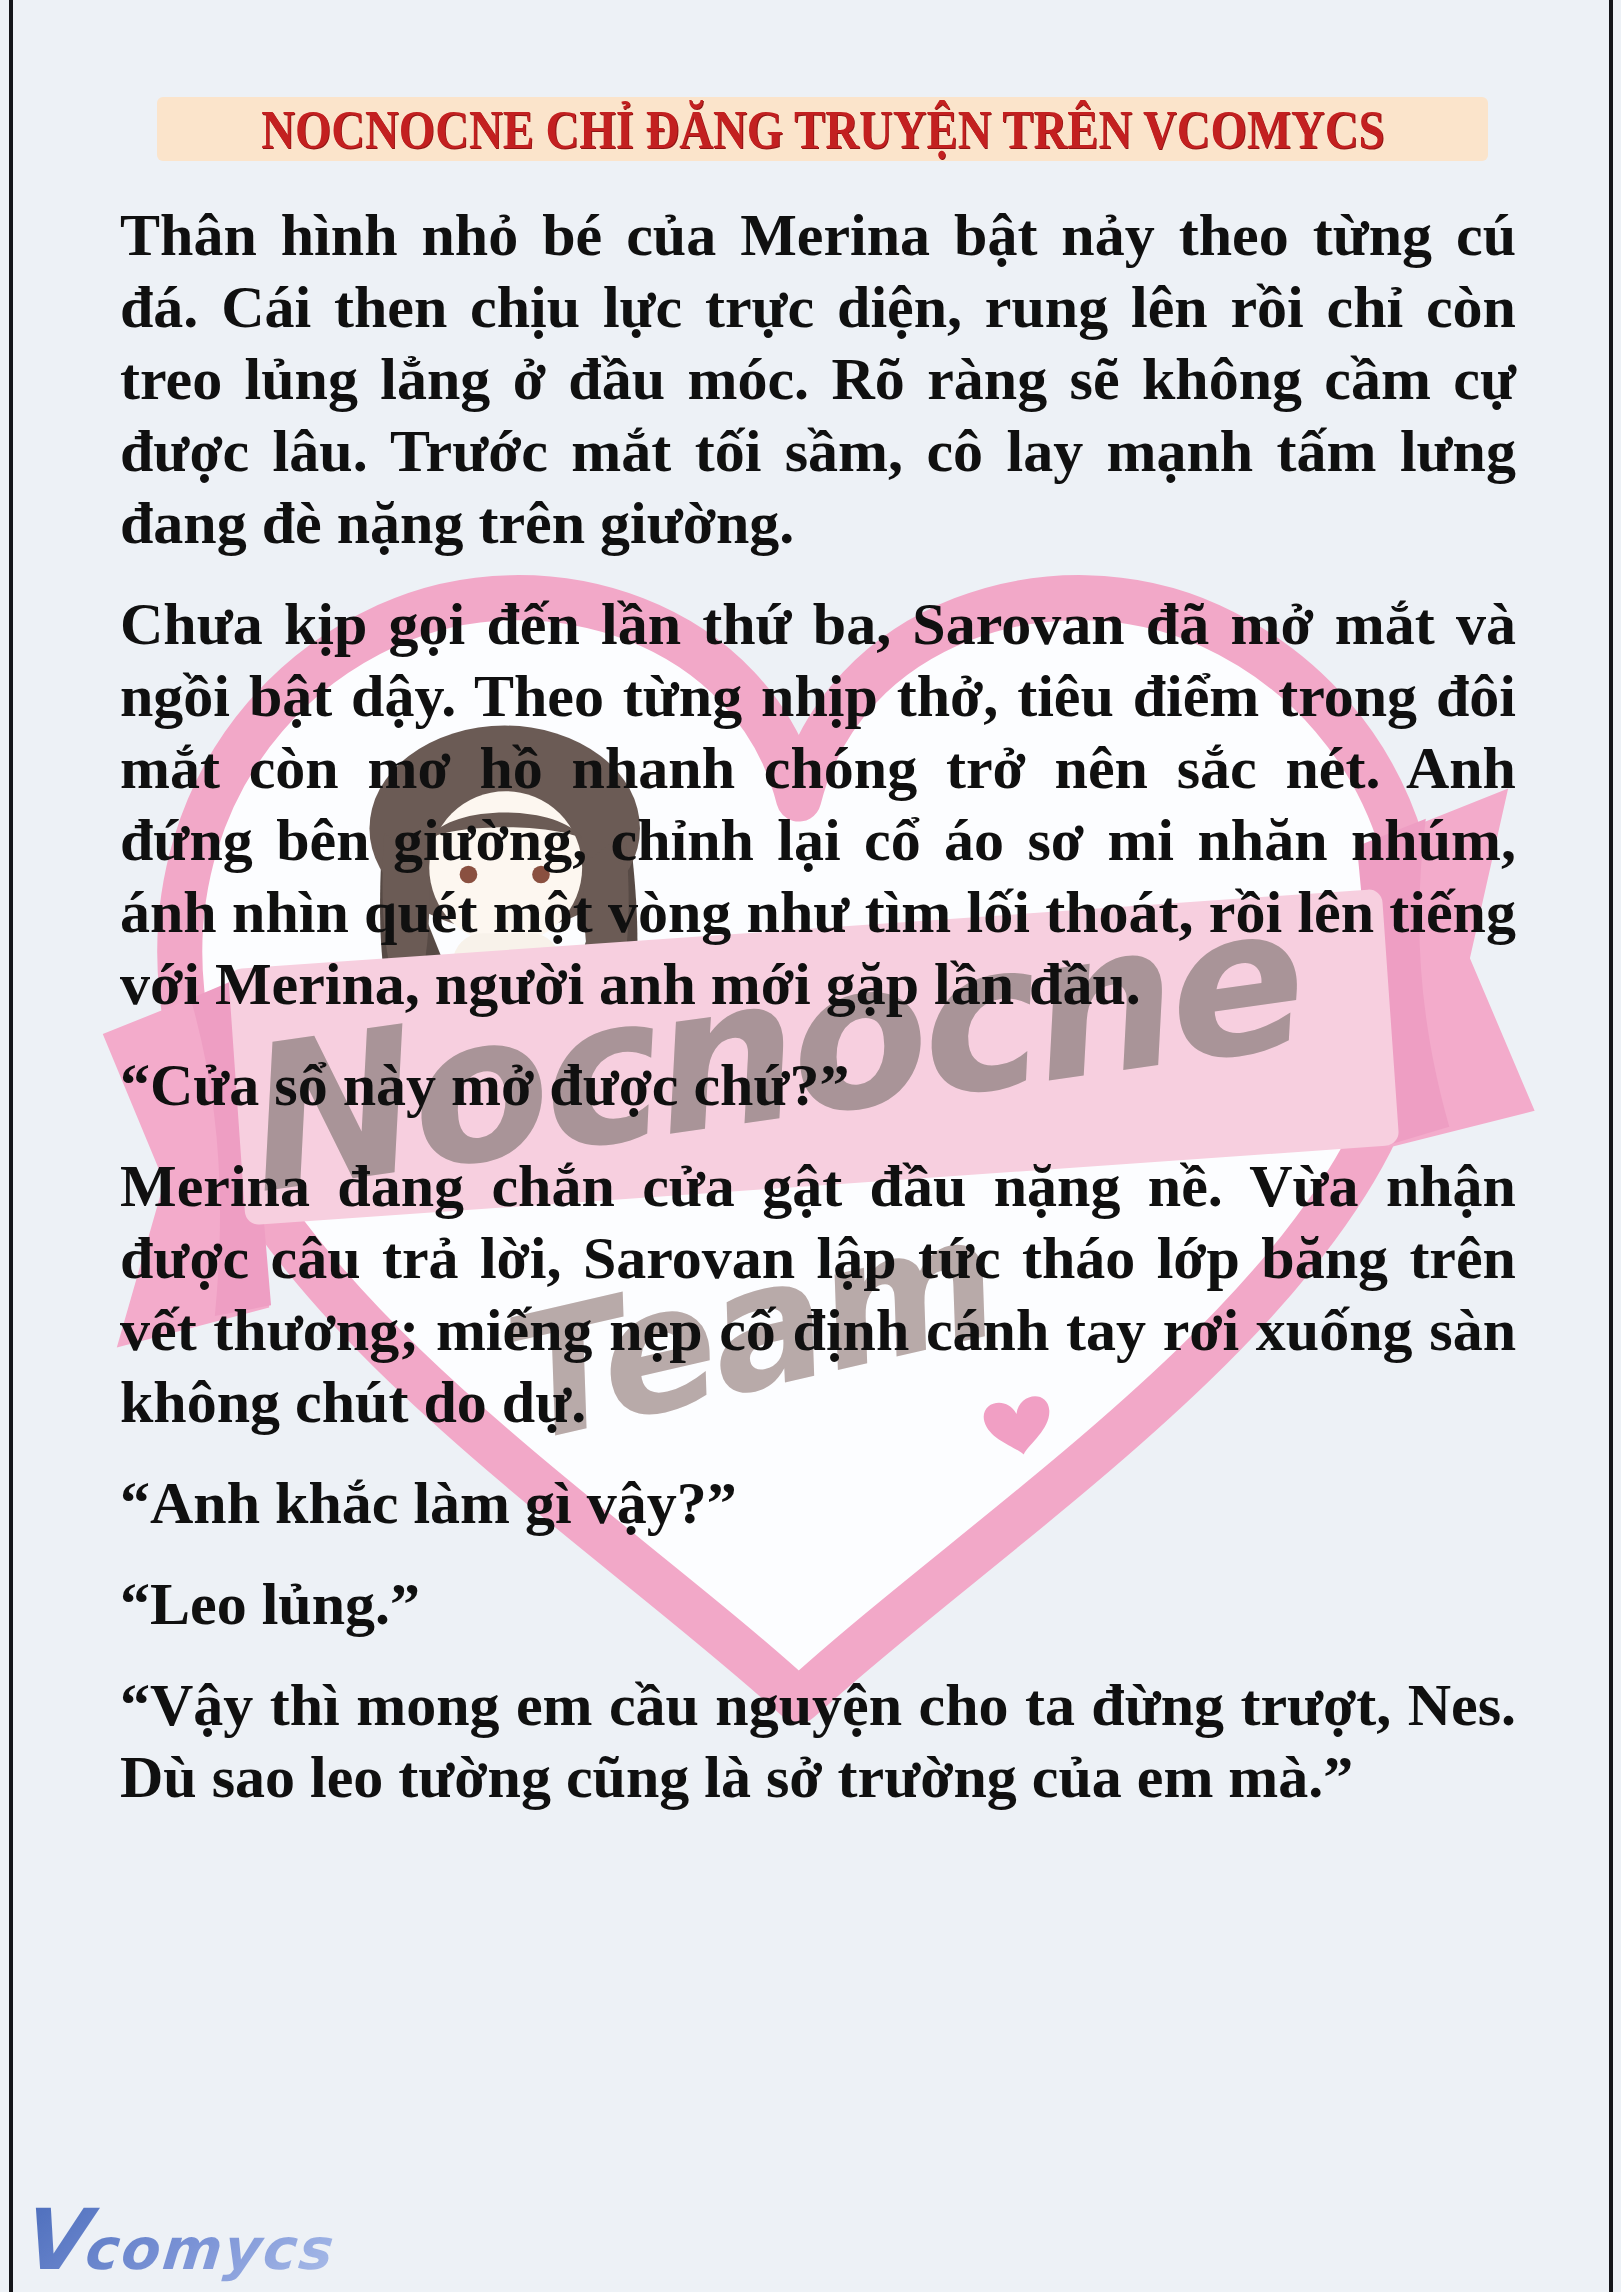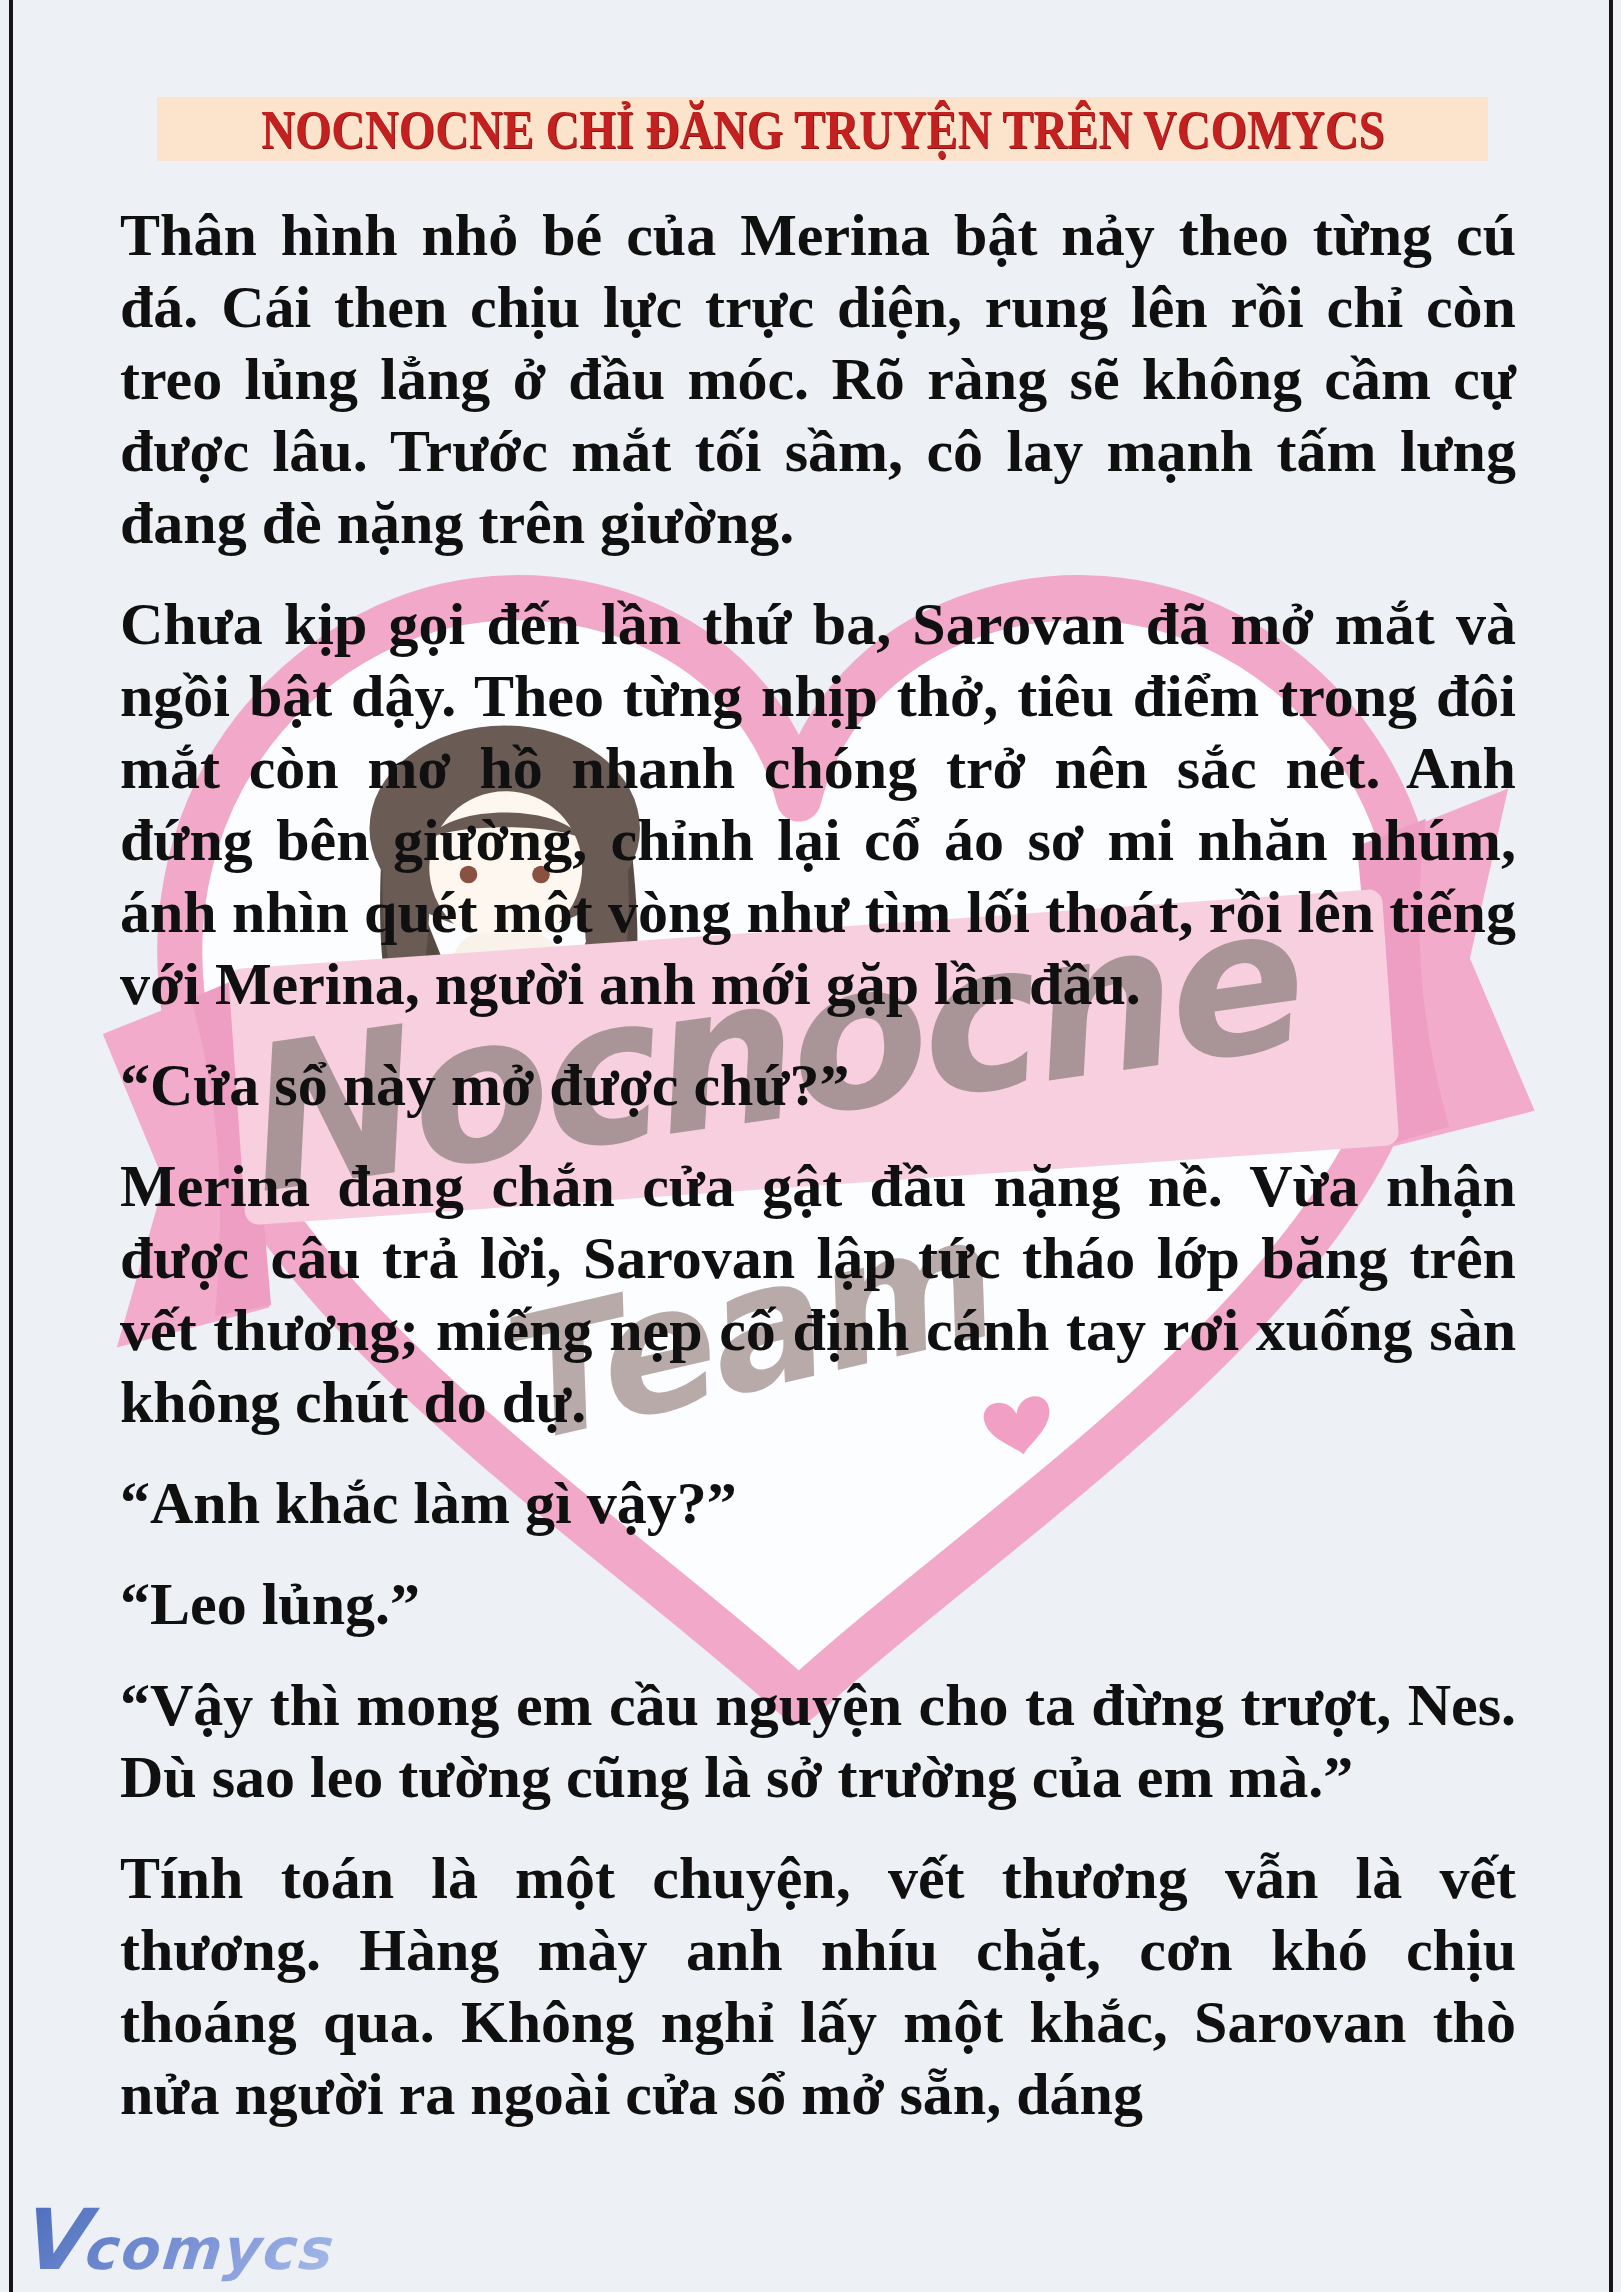--- a/index.html
+++ b/index.html
@@ -10,21 +10,21 @@
     overflow:hidden;
     font-family:"Liberation Serif","DejaVu Serif",serif;
   }
   .edge-line{position:absolute;top:0;bottom:0;width:3.9px;background:#15151a;}
   .edge-line.left{left:8.8px;}
   .edge-line.right{left:1609px;}
 
   .banner{
     position:absolute;left:157px;top:97px;width:1331px;height:64px;
     background:#fbe4cb;
-    display:flex;align-items:center;justify-content:center;
+    display:flex;align-items:center;justify-content:center;border-radius:6px;
   }
   .banner span{
     font-size:55px;font-weight:700;color:#c32020;
     white-space:nowrap;letter-spacing:0px;
     transform:scaleX(0.85);transform-origin:center;
     text-shadow:1px 1px 0 #8e1414;
   }
 
   .watermark{position:absolute;left:0;top:0;width:1621px;height:2293px;z-index:1;}
 
@@ -98,21 +98,20 @@
   </div>
 
   <div class="story">
     <p>Thân hình nhỏ bé của Merina bật nảy theo từng cú đá. Cái then chịu lực trực diện, rung lên rồi chỉ còn treo lủng lẳng ở đầu móc. Rõ ràng sẽ không cầm cự được lâu. Trước mắt tối sầm, cô lay mạnh tấm lưng đang đè nặng trên giường.</p>
     <p>Chưa kịp gọi đến lần thứ ba, Sarovan đã mở mắt và ngồi bật dậy. Theo từng nhịp thở, tiêu điểm trong đôi mắt còn mơ hồ nhanh chóng trở nên sắc nét. Anh đứng bên giường, chỉnh lại cổ áo sơ mi nhăn nhúm, ánh nhìn quét một vòng như tìm lối thoát, rồi lên tiếng với Merina, người anh mới gặp lần đầu.</p>
     <p>“Cửa sổ này mở được chứ?”</p>
     <p>Merina đang chắn cửa gật đầu nặng nề. Vừa nhận được câu trả lời, Sarovan lập tức tháo lớp băng trên vết thương; miếng nẹp cố định cánh tay rơi xuống sàn không chút do dự.</p>
     <p>“Anh khắc làm gì vậy?”</p>
     <p>“Leo lủng.”</p>
     <p>“Vậy thì mong em cầu nguyện cho ta đừng trượt, Nes. Dù sao leo tường cũng là sở trường của em mà.”</p>
-    <p>Tính toán là một chuyện, vết thương vẫn là vết thương. Hàng mày anh nhíu chặt, cơn khó chịu thoáng qua. Không nghỉ lấy một khắc, Sarovan thò nửa người ra ngoài cửa sổ mở sẵn, dáng</p>
   </div>
 
   <div class="logo">
     <span class="v">V</span><span class="rest">comycs</span>
   </div>
 
 </div>
 
 
 </body></html>

